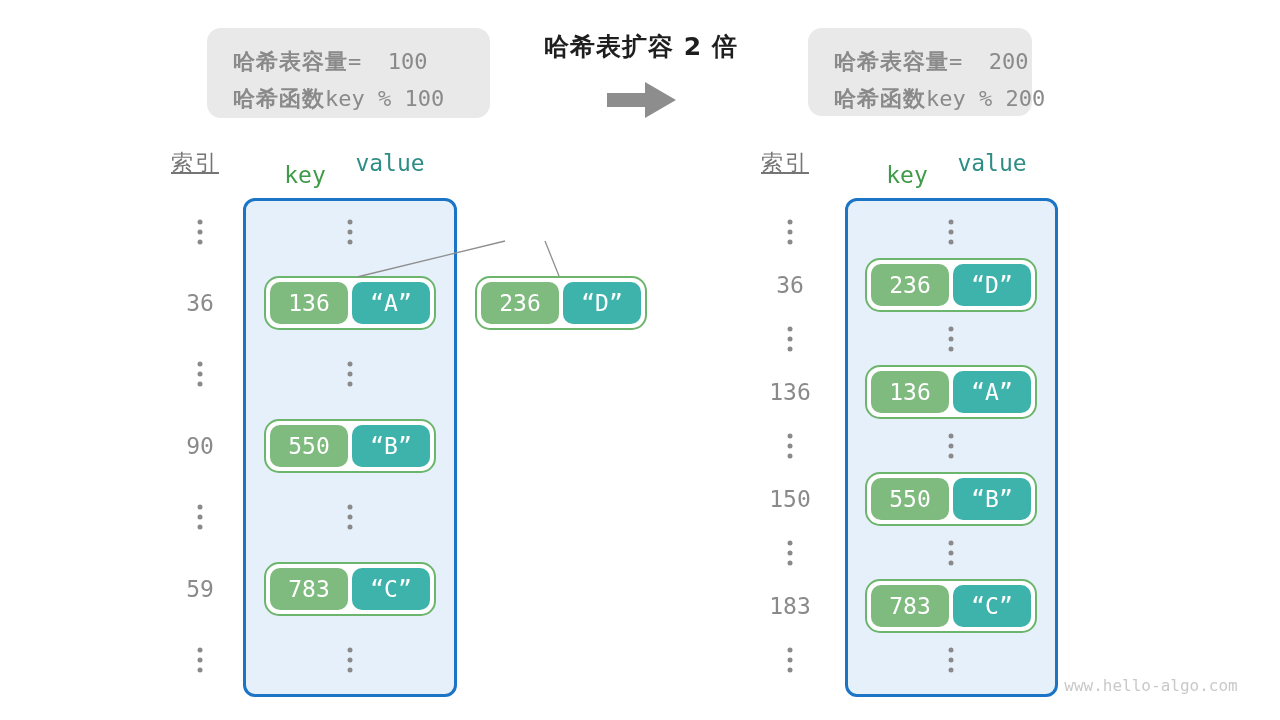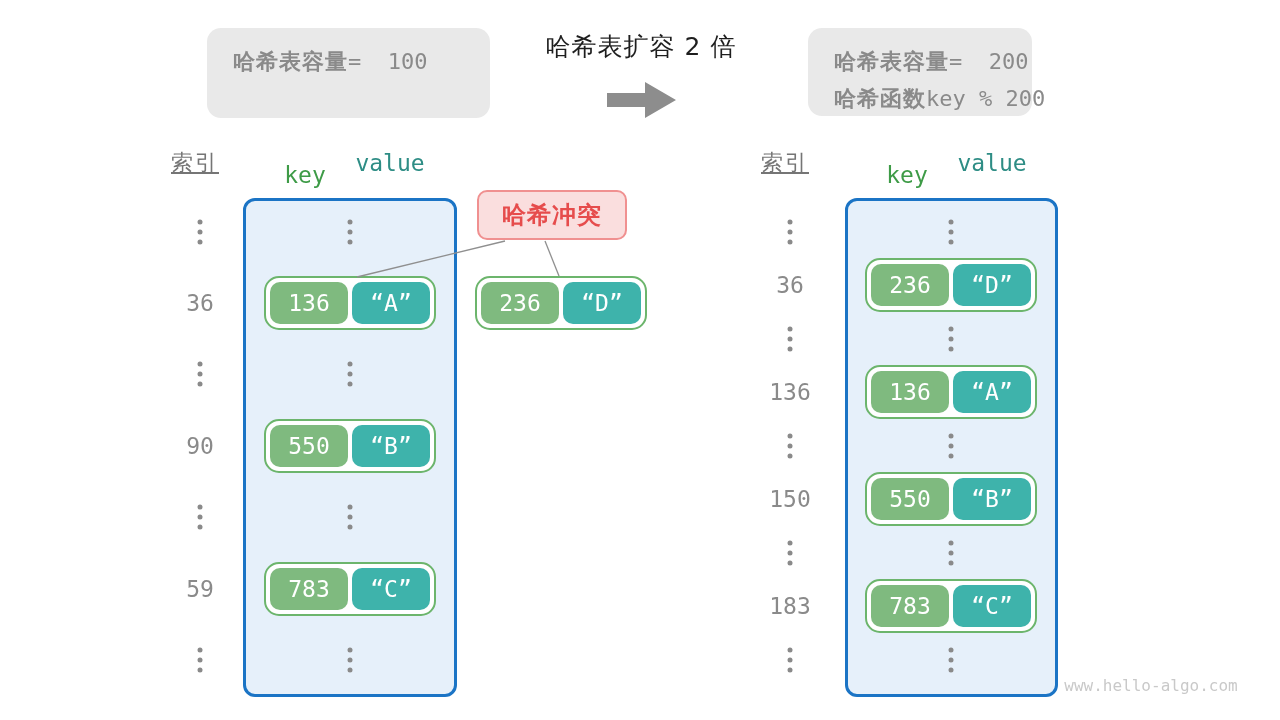--- a/index.html
+++ b/index.html
@@ -11,21 +11,21 @@
 
   
   .info-box {
     position:absolute; background:var(--infobg); border-radius:14px;
     padding:15px 0 0 26px; box-sizing:border-box; color:var(--gray);
   }
   .info-line { height:37px; line-height:37px; font-size:22px; white-space:pre; }
   .info-line .cn { font-weight:bold; letter-spacing:1px; }
   .mono { font-family:"DejaVu Sans Mono","Liberation Mono",monospace; white-space:pre; }
 
-  .diagram-title { font-size:25px; font-weight:normal; color:#1e1e1e; letter-spacing:1px; }
+  .diagram-title { font-size:25px; font-weight:bold; color:#1e1e1e; letter-spacing:1px; }
 
   
   .table-box {
     position:absolute; background:var(--tablebg);
     border:3px solid var(--blue); border-radius:12px; box-sizing:border-box;
   }
 
   .hdr-index { font-size:22px; color:#757575; letter-spacing:2px;text-decoration:underline; }
   .hdr-key   { font-size:23px; color:var(--greentext);margin-top:12px; }
   .hdr-value { font-size:23px; color:var(--tealtext); }
@@ -65,20 +65,21 @@
   }
   .arrow-icon { position:absolute; left:607px; top:81px; }
 </style>
 </head>
 <body>
 
 <div class="canvas">
 
   <div class="info-box" style="left:207px; top:28px; width:283px; height:90px;">
     <div class="info-line"><span class="cn">哈希表容量</span><span class="mono">=  100</span></div>
+    <div class="info-line"><span class="cn">哈希函数</span><span class="mono">key % 100</span></div>
   </div>
 
   <div class="center diagram-title" style="left:641px; top:46px;">哈希表扩容 2 倍</div>
   <div class="arrow-icon">
     <svg width="70" height="38">
         <polygon points="0,12 38,12 38,1 69,19 38,37 38,26 0,26" fill="#8d8d8d"></polygon>
       </svg>
   </div>
 
   <div class="info-box" style="left:808px; top:28px; width:224px; height:88px;">
@@ -147,21 +148,20 @@
       <i></i>
       <i></i>
       <i></i>
     </div>
 
   <svg class="lines-overlay" width="1280" height="720">
     <line x1="505" y1="241" x2="357" y2="277" stroke="#8f8f8f" stroke-width="1.3"></line>
     <line x1="545" y1="241" x2="559" y2="276" stroke="#8f8f8f" stroke-width="1.3"></line>
   </svg>
 
-  <div class="collision">哈希冲突</div>
 
   <div class="center pair" style="left:561px; top:303px;">
     <div class="pair-key">236</div>
     <div class="pair-val">“D”</div>
   </div>
 
   <div class="center hdr-index" style="left:785px; top:163px;">索引</div>
   <div class="center hdr-key mono" style="left:907px; top:163px;">key</div>
   <div class="center hdr-value mono" style="left:992px; top:163px;">value</div>
 

